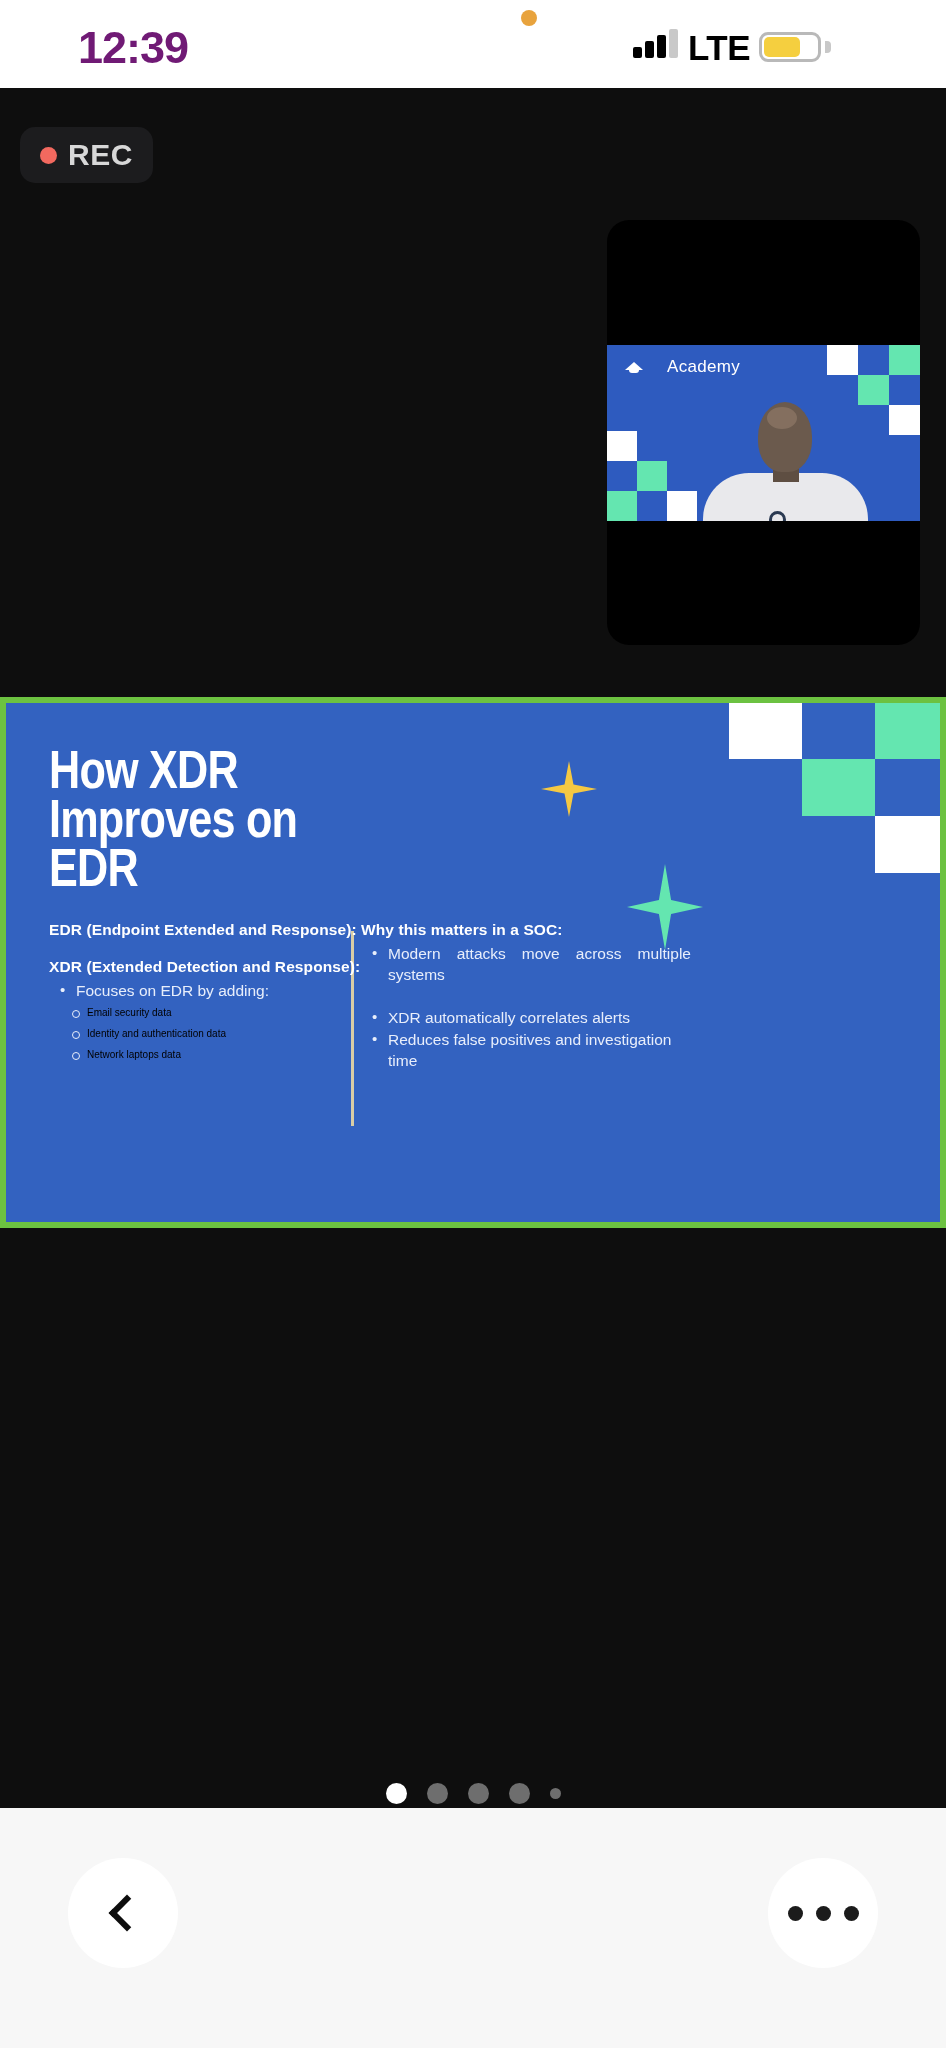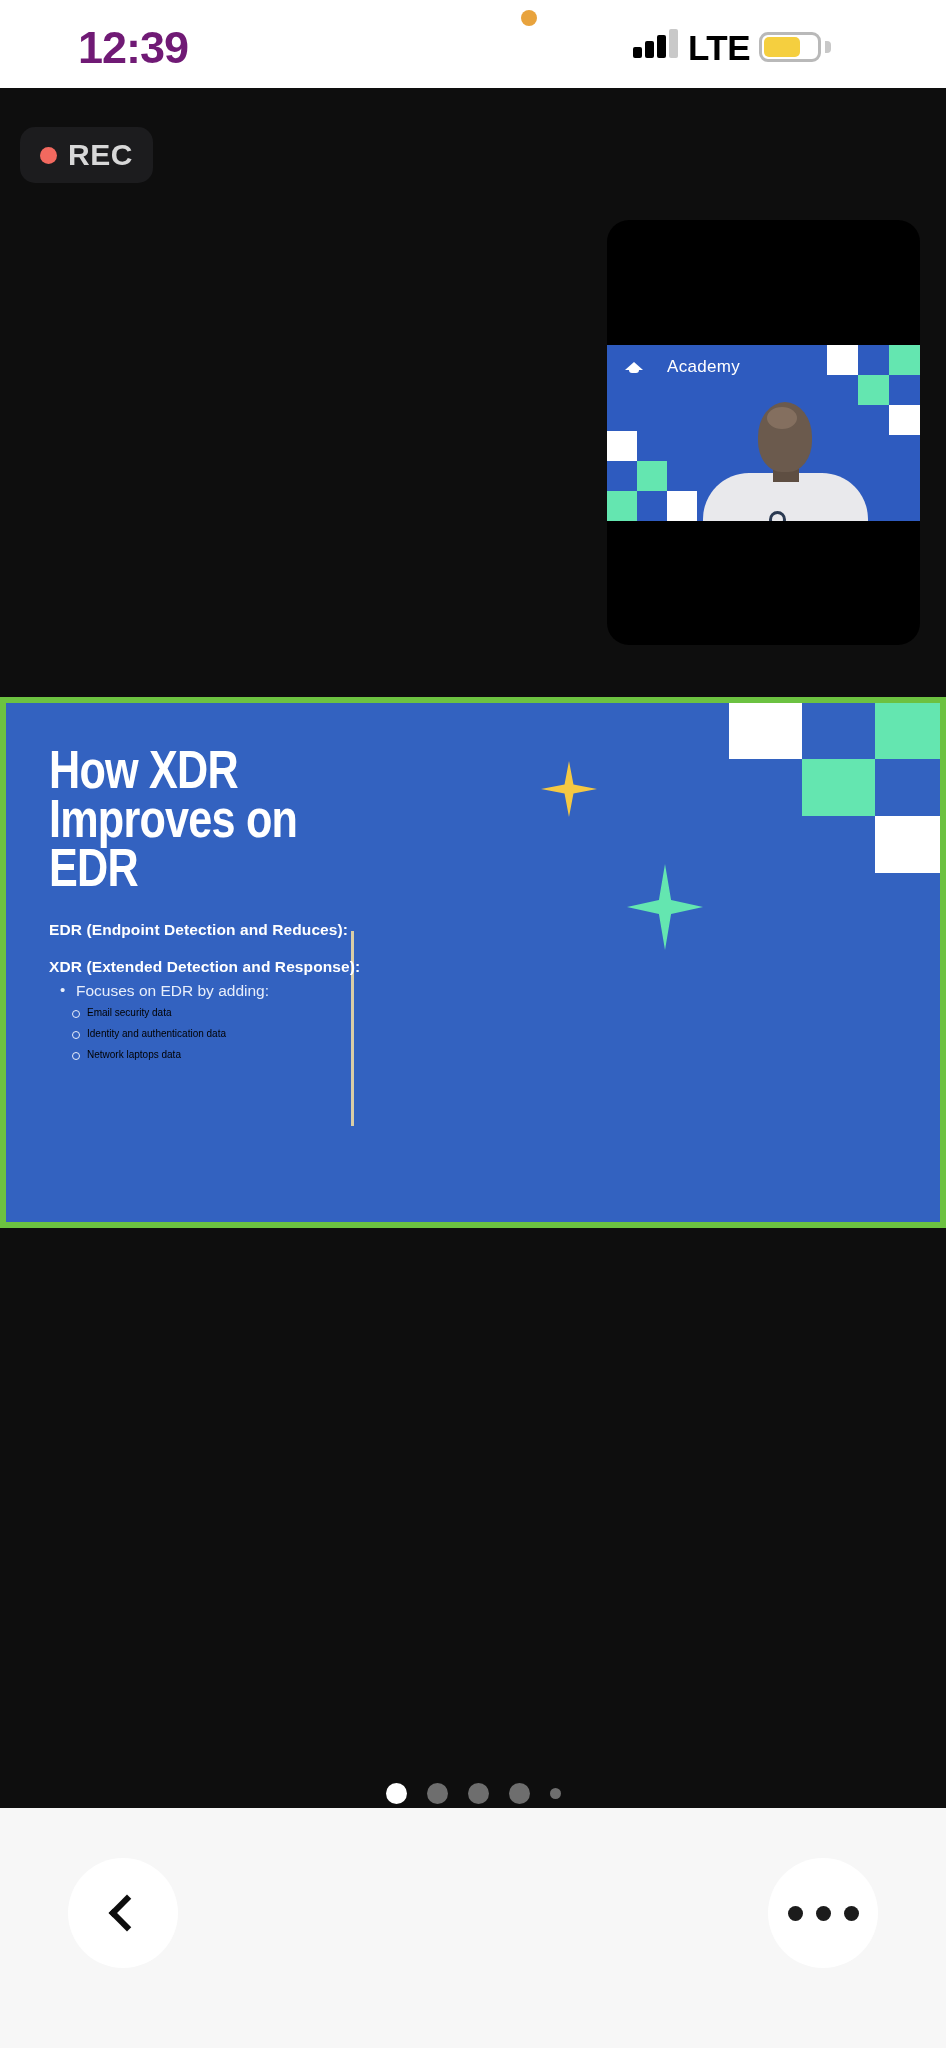--- a/index.html
+++ b/index.html
@@ -311,33 +311,41 @@
 
     <div class="slide-title">
       <div>How XDR</div>
       <div>Improves on</div>
       <div>EDR</div>
     </div>
 
     <div class="divider"></div>
 
     <div class="col-left">
-      <div class="sub-head">EDR (Endpoint Detection and Reduces):</div>
+      <div class="sub-head">EDR (Endpoint Extended and Response):</div>
       <div class="gap"></div>
       <div class="sub-head">XDR (Extended Detection and Response):</div>
       <ul class="lvl1">
         <li>Focuses on EDR by adding:</li>
       </ul>
       <ul class="lvl2">
         <li>Email security data</li>
         <li>Identity and authentication data</li>
         <li>Network laptops data</li>
       </ul>
     </div>
 
+    <div class="col-right">
+      <div class="sub-head">Why this matters in a SOC:</div>
+      <ul class="lvl1">
+        <li class="justify-item">Modern attacks move across multiple systems</li>
+        <li>XDR automatically correlates alerts</li>
+        <li>Reduces false positives and investigation time</li>
+      </ul>
+    </div>
   </div>
 
   <div class="page-dots">
     <span class="pdot d-lg active"></span>
     <span class="pdot d-lg"></span>
     <span class="pdot d-lg"></span>
     <span class="pdot d-lg"></span>
     <span class="pdot d-sm"></span>
   </div>
 

